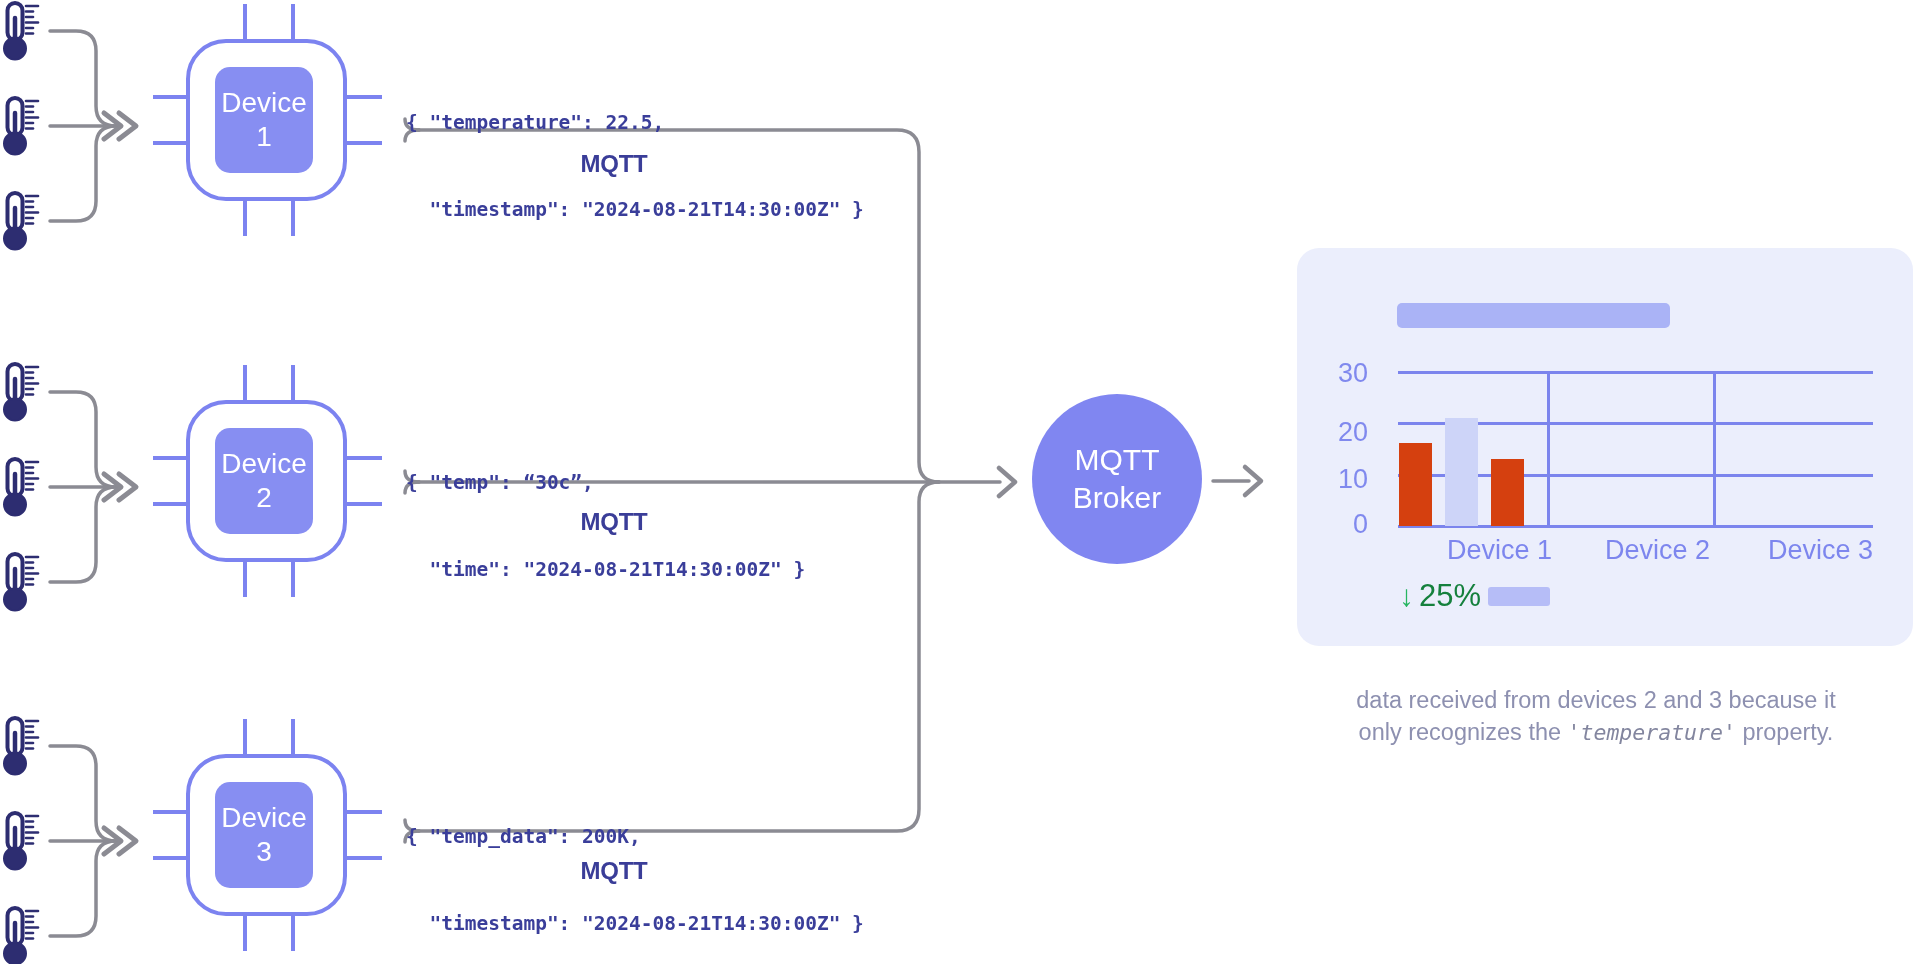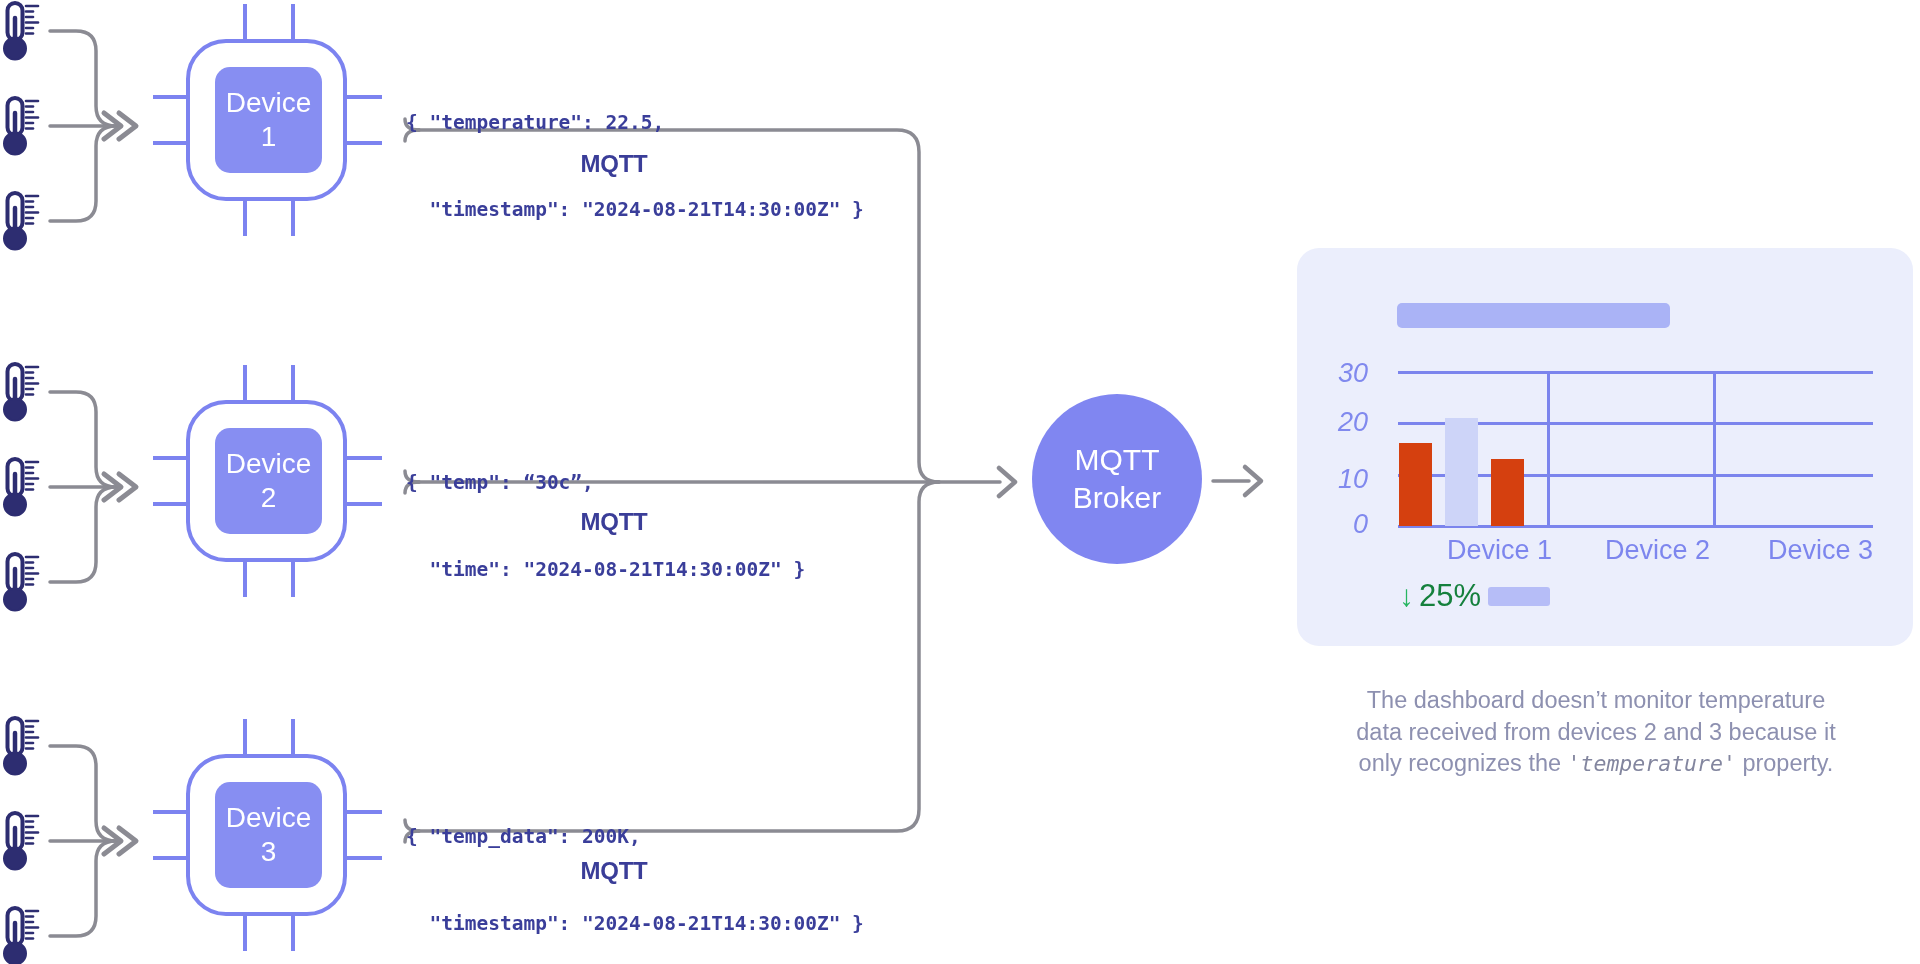--- a/index.html
+++ b/index.html
@@ -1,21 +1,21 @@
 <!DOCTYPE html>
 <html><head>
 <meta charset="utf-8">
 <style>
   html,body{margin:0;padding:0;background:#ffffff;}
   body{font-family:"Liberation Sans",sans-serif;}
   #stage{position:relative;width:1920px;height:964px;background:#ffffff;overflow:hidden;}
   #wires{position:absolute;left:0;top:0;z-index:1;}
 
   
-  .chip-label{position:absolute;left:215px;width:107px;height:106px;background:#878ef2;border-radius:15px;
+  .chip-label{position:absolute;left:215px;width:98px;height:106px;background:#878ef2;border-radius:15px;
     display:flex;flex-direction:column;align-items:center;justify-content:center;z-index:2;
     color:#ffffff;font-size:28px;line-height:34px;font-weight:400;}
   .chip-label.d1{top:67px;} .chip-label.d2{top:428px;} .chip-label.d3{top:782px;}
 
   
   .payload{position:absolute;left:406px;z-index:2;font-family:"DejaVu Sans Mono",monospace;
     font-size:19.5px;line-height:29px;color:#3a3e9a;white-space:pre;font-weight:700;}
   .payload.p1{top:50px;} .payload.p2{top:410px;} .payload.p3{top:764px;}
 
   
@@ -29,21 +29,21 @@
     color:#ffffff;font-size:30px;line-height:38px;z-index:2;}
 
   
   .card{position:absolute;left:1297px;top:248px;width:616px;height:398px;background:#ebeefc;
     border-radius:22px;z-index:2;}
   .title-bar{position:absolute;left:100px;top:55px;width:273px;height:25px;border-radius:5px;background:#aab3f6;}
   .plot{position:absolute;left:101px;top:123px;width:475px;height:155px;}
   .hline{position:absolute;left:0;width:475px;height:3px;background:#7b84ed;}
   .vline{position:absolute;top:0;width:3px;height:157px;background:#7b84ed;}
   .bar{position:absolute;bottom:0;width:33px;}
-  .ytick{position:absolute;left:11px;width:60px;text-align:right;font-size:27px;color:#8089ee;font-style:italic;}
+  .ytick{position:absolute;left:11px;width:60px;text-align:right;font-size:27px;color:#8089ee;}
   .xtick{position:absolute;width:160px;text-align:right;top:287px;font-size:27px;color:#7d86ee;}
   .stat{position:absolute;left:102px;top:330px;display:flex;align-items:center;}
   .stat .arrow{color:#26b561;font-size:30px;font-weight:700;line-height:30px;}
   .stat .pct{color:#15803d;font-size:31px;margin-left:5px;}
   .stat .ph-bar{width:62px;height:19px;border-radius:3px;background:#b6bdf7;margin-left:7px;}
 
   
   .caption{position:absolute;left:1283px;top:685px;width:626px;text-align:center;z-index:2;
     font-size:23.5px;line-height:31.5px;font-weight:300;color:#8d90b0;}
   .caption .code{font-family:"DejaVu Sans Mono",monospace;font-size:21.5px;color:#83869f;font-style:italic;}
@@ -170,21 +170,21 @@
 
   <div class="broker">
     <span>MQTT</span>
     <span>Broker</span>
   </div>
 
   <div class="card">
     <div class="title-bar"></div>
 
     <div class="ytick" style="top:110px">30</div>
-    <div class="ytick" style="top:159px">20</div>
+    <div class="ytick" style="top:169px">20</div>
     <div class="ytick" style="top:216px">10</div>
     <div class="ytick" style="top:261px">0</div>
 
     <div class="plot">
       <div class="hline" style="top:0"></div>
       <div class="hline" style="top:51px"></div>
       <div class="hline" style="top:103px"></div>
       <div class="hline" style="top:154px"></div>
       <div class="vline" style="left:149px"></div>
       <div class="vline" style="left:315px"></div>
@@ -198,18 +198,17 @@
     <div class="xtick" style="left:416px">Device 3</div>
 
     <div class="stat">
       <span class="arrow">↓</span>
       <span class="pct">25%</span>
       <span class="ph-bar"></span>
     </div>
   </div>
 
   <div class="caption">
-    <div>The dashboard doesn’t monitor temperature</div>
     <div>data received from devices 2 and 3 because it</div>
     <div><span>only recognizes the </span><span class="code">'temperature'</span><span> property.</span></div>
   </div>
 
 </div>
 
 </body></html>

